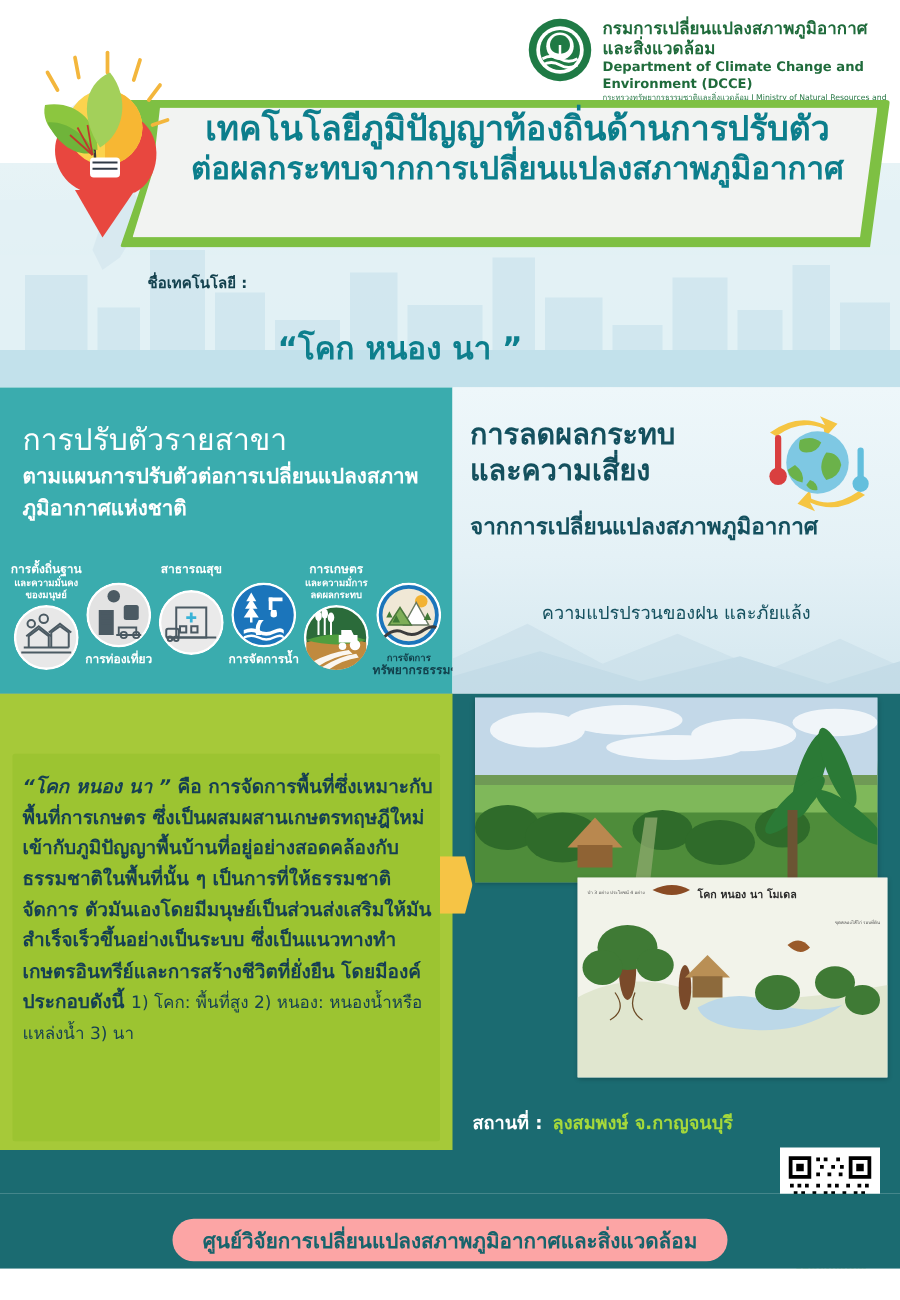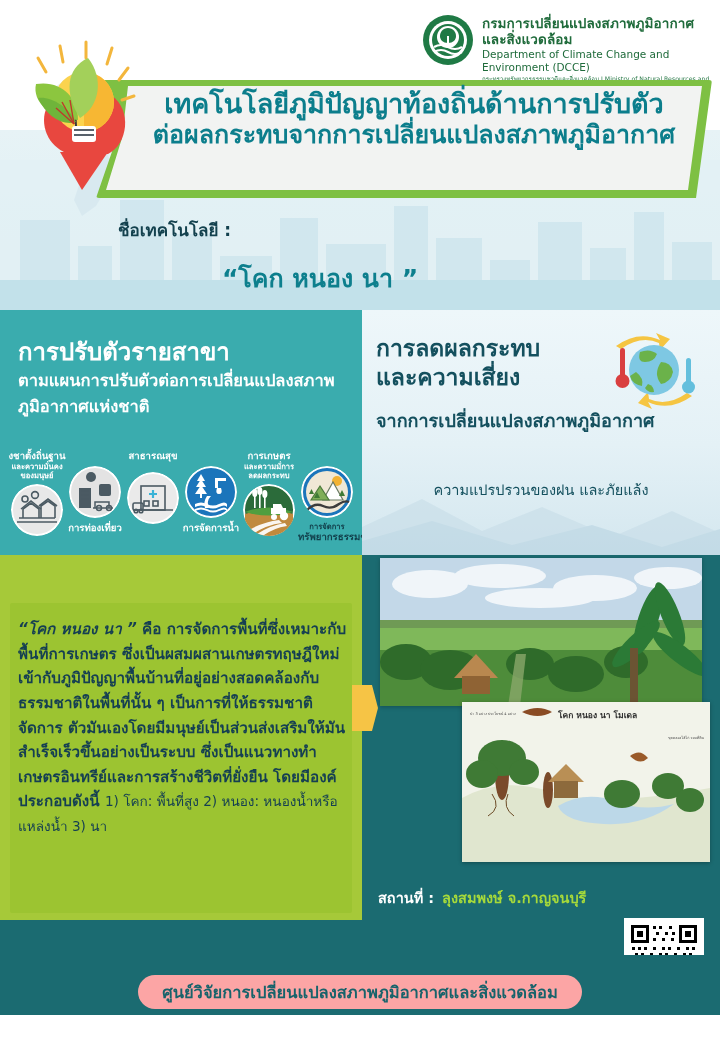--- a/index.html
+++ b/index.html
@@ -13,49 +13,49 @@
   
   .header{position:absolute;left:0;top:0;width:720px;height:310px;
     background:linear-gradient(180deg,#ffffff 0%,#ffffff 42%,#e7f3f6 42%,#dbeef3 100%);
     overflow:hidden;}
   .skyline{position:absolute;left:0;bottom:0;width:720px;height:150px;opacity:.85;}
 
   .dcce-logo{position:absolute;left:422px;top:14px;width:292px;height:60px;display:flex;align-items:flex-start;gap:8px;}
   .dcce-mark{width:52px;height:52px;flex:0 0 52px;}
   .dcce-txt{padding-top:2px;}
   .dcce-th{font-size:13.5px;font-weight:bold;color:#1f6b3b;letter-spacing:.1px;line-height:1.15;}
-  .dcce-en{font-size:10.5px;font-weight:normal;color:#1f6b3b;line-height:1.25;margin-top:1px;}
+  .dcce-en{font-size:10.5px;font-weight:bold;color:#1f6b3b;line-height:1.25;margin-top:1px;}
   .dcce-sub{font-size:6.2px;color:#2a7a48;line-height:1.25;margin-top:1px;}
 
   
   .ribbon-wrap{position:absolute;left:96px;top:80px;width:616px;height:118px;}
   .ribbon-back{position:absolute;inset:0;background:#7ec043;
      clip-path:polygon(8px 0,616px 0,600px 118px,0 118px,20px 60px);
      border-radius:3px;}
   .ribbon-front{position:absolute;left:10px;top:6px;width:596px;height:104px;
      background:#f2f3f2;
      clip-path:polygon(22px 0,596px 0,582px 104px,0 104px,16px 52px);}
   .title-lines{position:absolute;left:38px;top:8px;width:560px;text-align:center;}
   .title-l1,.title-l2{color:#0c7e8c;font-weight:bold;line-height:1.18;white-space:nowrap;}
   .title-l1{font-size:27px;}
   .title-l2{font-size:25px;}
 
   .pin-art{position:absolute;left:16px;top:40px;width:132px;height:180px;}
 
-  .tech-label{position:absolute;left:118px;top:216px;font-size:17px;font-weight:bold;color:#13414e;}
+  .tech-label{position:absolute;left:118px;top:216px;font-size:12px;font-weight:bold;color:#13414e;}
   .tech-name{position:absolute;left:0;top:258px;width:640px;text-align:center;
      font-size:25px;font-weight:bold;color:#0d7f8d;}
 
   
   .band{position:absolute;left:0;top:310px;width:720px;height:245px;}
   .band-left{position:absolute;left:0;top:0;width:362px;height:245px;background:#3aacae;}
   .band-right{position:absolute;left:362px;top:0;width:358px;height:245px;
      background:linear-gradient(180deg,#eef7fa 0%,#e4f1f6 55%,#d4e7ef 100%);overflow:hidden;}
 
-  .adapt-h1{position:absolute;left:18px;top:22px;font-size:24px;font-weight:bold;color:#ffffff;}
+  .adapt-h1{position:absolute;left:18px;top:22px;font-size:24px;font-weight:normal;color:#ffffff;}
   .adapt-h2{position:absolute;left:18px;top:58px;width:330px;font-size:16.5px;font-weight:bold;
      color:#ffffff;line-height:1.55;}
 
   .sectors{position:absolute;left:4px;top:140px;width:356px;height:100px;}
   .sector{position:absolute;width:58px;}
   .sec-ico{width:52px;height:52px;border-radius:50%;display:block;}
   .sec-cap{font-size:7.6px;font-weight:bold;color:#ffffff;text-align:center;line-height:1.2;}
   .sec-cap .big{font-size:9.6px;display:block;}
   .sec-cap.dark{color:#12404c;}
 
@@ -200,21 +200,21 @@
   <div class="band">
 
     <div class="band-left">
       <div class="adapt-h1">การปรับตัวรายสาขา</div>
       <div class="adapt-h2">ตามแผนการปรับตัวต่อการเปลี่ยนแปลงสภาพภูมิอากาศแห่งชาติ</div>
 
       <div class="sectors">
 
         <div class="sector" style="left:4px;top:0;">
           <div class="sec-cap">
-            <span class="big">งชาตั้งถิ่นฐาน</span>
+            <span class="big">การตั้งถิ่นฐาน</span>
             <span>และความมั่นคงของมนุษย์</span>
           </div>
           <svg class="sec-ico" viewBox="0 0 52 52" style="margin:4px auto 0">
             <circle cx="26" cy="26" r="25" fill="#e8e8e8" stroke="#ffffff" stroke-width="2"></circle>
             <g fill="none" stroke="#4b5a63" stroke-width="1.6">
               <path d="M8 34 h36"></path>
                 <path d="M12 34 v-9 l8-6 8 6 v9"></path>
                 <path d="M10 25 l10-8 10 8"></path>
               <path d="M30 34 v-12 l7-5 7 5 v12"></path>
                 <path d="M28 22 l9-7 9 7"></path>

